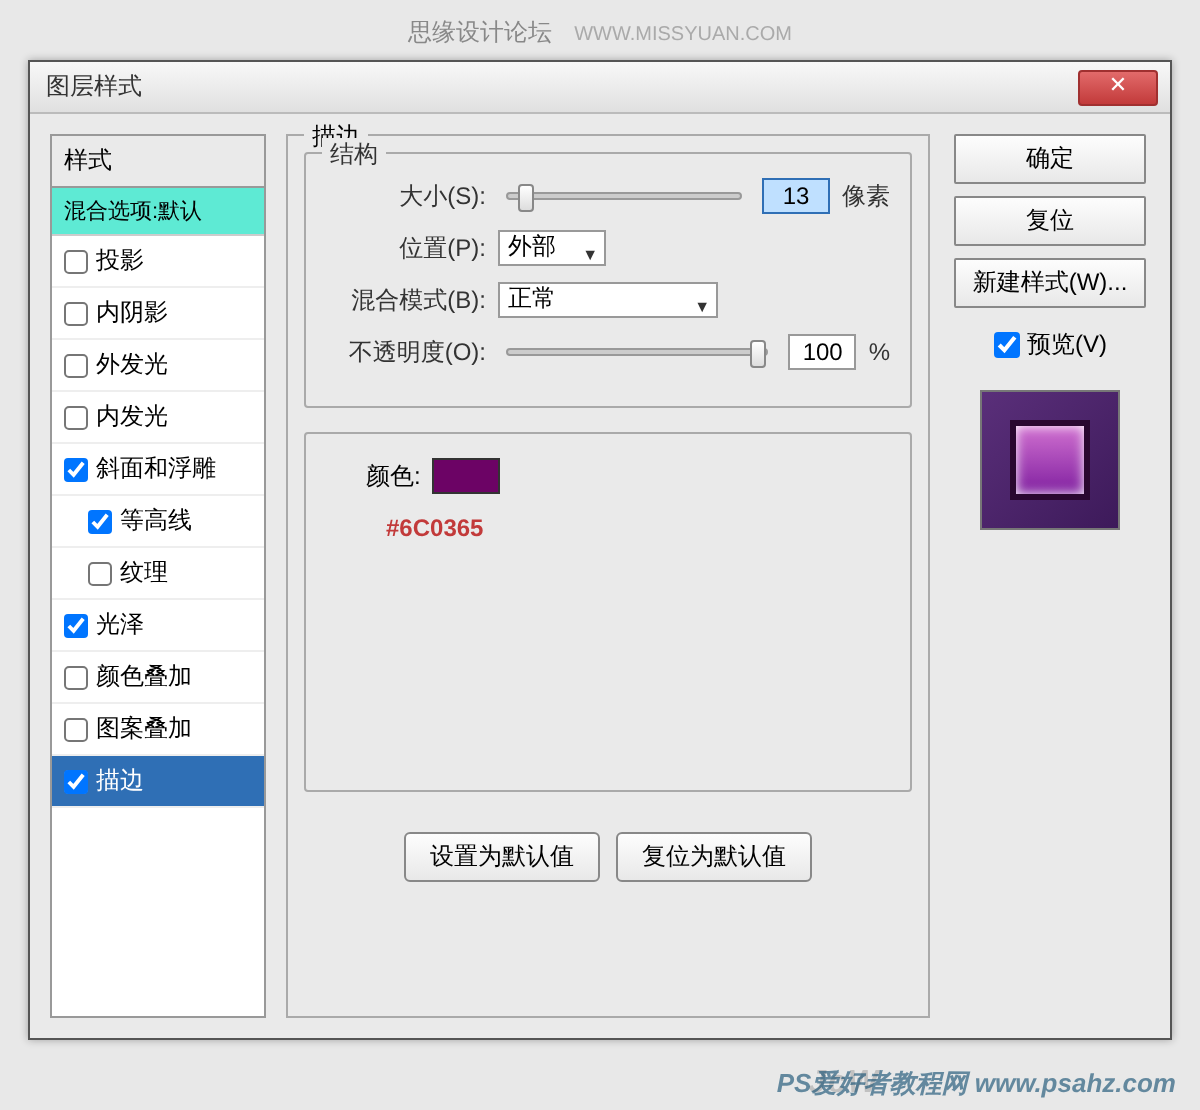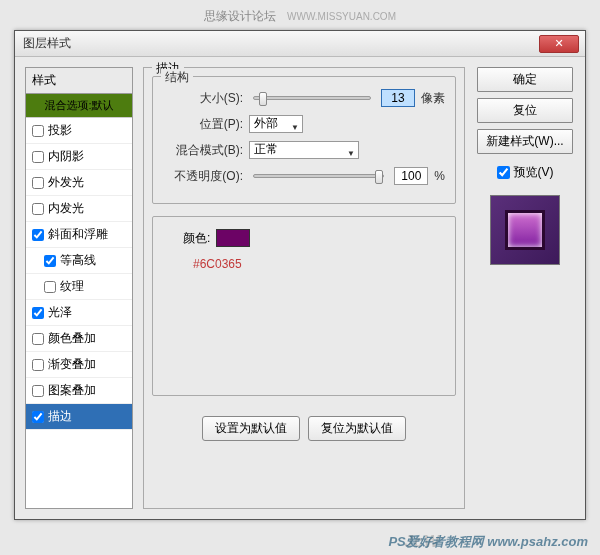--- a/index.html
+++ b/index.html
@@ -6,41 +6,41 @@
 body { background: #e8e8e8; width: 600px; height: 555px; position: relative; }
 .top-text { text-align: center; color: #888; padding: 8px 0 4px; font-size: 11px; }
 .top-url { font-size: 10px; color: #aaa; margin-left: 8px; }
 .dialog { position: absolute; left: 14px; top: 30px; width: 572px; height: 490px; background: #eaeaea; border: 1px solid #555; box-shadow: 0 0 4px rgba(0,0,0,0.3); }
 .titlebar { background: linear-gradient(#f8f8f8,#e0e0e0); height: 26px; border-bottom: 1px solid #bbb; display: flex; align-items: center; padding: 0 0 0 8px; }
 .titlebar-title { flex: 1; color: #333; }
 .close-btn { width: 40px; height: 18px; background: linear-gradient(#e26a6a,#c23a3a); border: 1px solid #a03030; border-radius: 2px; color: #fff; text-align: center; line-height: 14px; margin-right: 6px; font-size: 11px; cursor: default; }
 .dialog-body { display: flex; padding: 10px; gap: 10px; height: calc(100% - 26px); }
 .left-panel { width: 108px; border: 1px solid #999; background: #fff; }
 .left-header { background: #eaeaea; padding: 4px 6px; border-bottom: 1px solid #999; }
-.left-subheader { background: #4d7c0f; padding: 4px 6px; border-bottom: 1px solid #ccc; font-size: 11px; text-align: center; }
+.left-subheader { background: #5eead4; padding: 4px 6px; border-bottom: 1px solid #ccc; font-size: 11px; }
 .style-list { }
 .style-item { display: flex; align-items: center; gap: 4px; padding: 4px 6px; border-bottom: 1px solid #eee; cursor: default; }
 .style-item.selected { background: #2f6fb5; color: #fff; }
 .style-item input[type=checkbox] { width: 12px; height: 12px; }
 .center-panel { flex: 1; position: relative; }
 .fieldset { border: 1px solid #aaa; border-radius: 2px; padding: 12px 10px 10px; margin-bottom: 12px; position: relative; background: #eaeaea; }
 .fieldset-legend { position: absolute; top: -8px; left: 8px; background: #eaeaea; padding: 0 4px; color: #333; }
 .outer-group { border: 1px solid #aaa; padding: 8px; height: 100%; position: relative; }
 .outer-legend { position: absolute; top: -8px; left: 8px; background: #eaeaea; padding: 0 4px; }
 .row { display: flex; align-items: center; margin-bottom: 8px; gap: 6px; }
 .row-label { width: 80px; text-align: right; color: #333; }
 .slider { flex: 1; height: 4px; background: #ccc; border: 1px solid #999; border-radius: 2px; position: relative; margin: 0 4px; }
 .slider-thumb { position: absolute; top: -5px; width: 8px; height: 14px; background: linear-gradient(#fff,#ddd); border: 1px solid #888; border-radius: 2px; }
 .num-input { width: 34px; height: 18px; border: 1px solid #2f6fb5; background: #bfe0ff; text-align: center; padding: 1px; }
 .num-input.plain { border: 1px solid #999; background: #fff; }
 .unit { color: #333; }
 .dropdown { height: 18px; border: 1px solid #999; background: #fff; padding: 0 16px 0 4px; position: relative; min-width: 54px; display: inline-flex; align-items: flex-end; }
 .dropdown::after { content: "▼"; position: absolute; right: 3px; font-size: 8px; color: #333; }
 .color-swatch { width: 34px; height: 18px; background: #6c0365; border: 1px solid #333; display: inline-block; }
-.hex-label { color: #c23a3a; margin-left: 30px; margin-top: 10px; display: block; }
+.hex-label { color: #c23a3a; margin-left: 30px; margin-top: 10px; display: block; font-weight: bold; }
 .btn-row { display: flex; gap: 8px; justify-content: center; margin-top: 20px; }
 .btn { background: linear-gradient(#fdfdfd,#e8e8e8); border: 1px solid #888; border-radius: 3px; padding: 3px 12px; cursor: default; }
 .right-panel { width: 100px; display: flex; flex-direction: column; gap: 6px; align-items: center; }
 .action-btn { width: 96px; padding: 3px 0; background: linear-gradient(#fdfdfd,#e8e8e8); border: 1px solid #888; border-radius: 1px; text-align: center; cursor: default; }
 .preview-check { display: flex; align-items: center; gap: 4px; margin-top: 4px; }
 .preview-thumb { width: 70px; height: 70px; background: linear-gradient(135deg,#5a2f7a,#3d1a5a); border: 1px solid #777; margin-top: 8px; display: flex; align-items: center; justify-content: center; }
 .preview-inner { width: 40px; height: 40px; background: linear-gradient(#d070d0,#8020a0); border: 3px solid #2a0830; box-shadow: inset 0 0 6px #fff; }
 .watermark { position: absolute; bottom: 4px; right: 12px; color: #0c4a6e; font-size: 13px; font-style: italic; font-weight: bold; opacity: 0.6; }
 .watermark2 { position: absolute; bottom: 4px; right: 160px; color: #888; font-size: 16px; font-style: italic; font-weight: bold; opacity: 0.4; letter-spacing: 1px; }
 </style>
@@ -91,24 +91,20 @@
             <input type="checkbox" style="">
             <span>纹理</span>
           </div>
           <div class="style-item">
             <input type="checkbox" checked="" style="">
             <span>光泽</span>
           </div>
           <div class="style-item">
             <input type="checkbox" style="">
             <span>颜色叠加</span>
-          </div>
-          <div class="style-item">
-            <input type="checkbox" style="">
-            <span>渐变叠加</span>
           </div>
           <div class="style-item">
             <input type="checkbox" style="">
             <span>图案叠加</span>
           </div>
           <div class="style-item selected">
             <input type="checkbox" checked="" style="">
             <span>描边</span>
           </div>
         </div>

